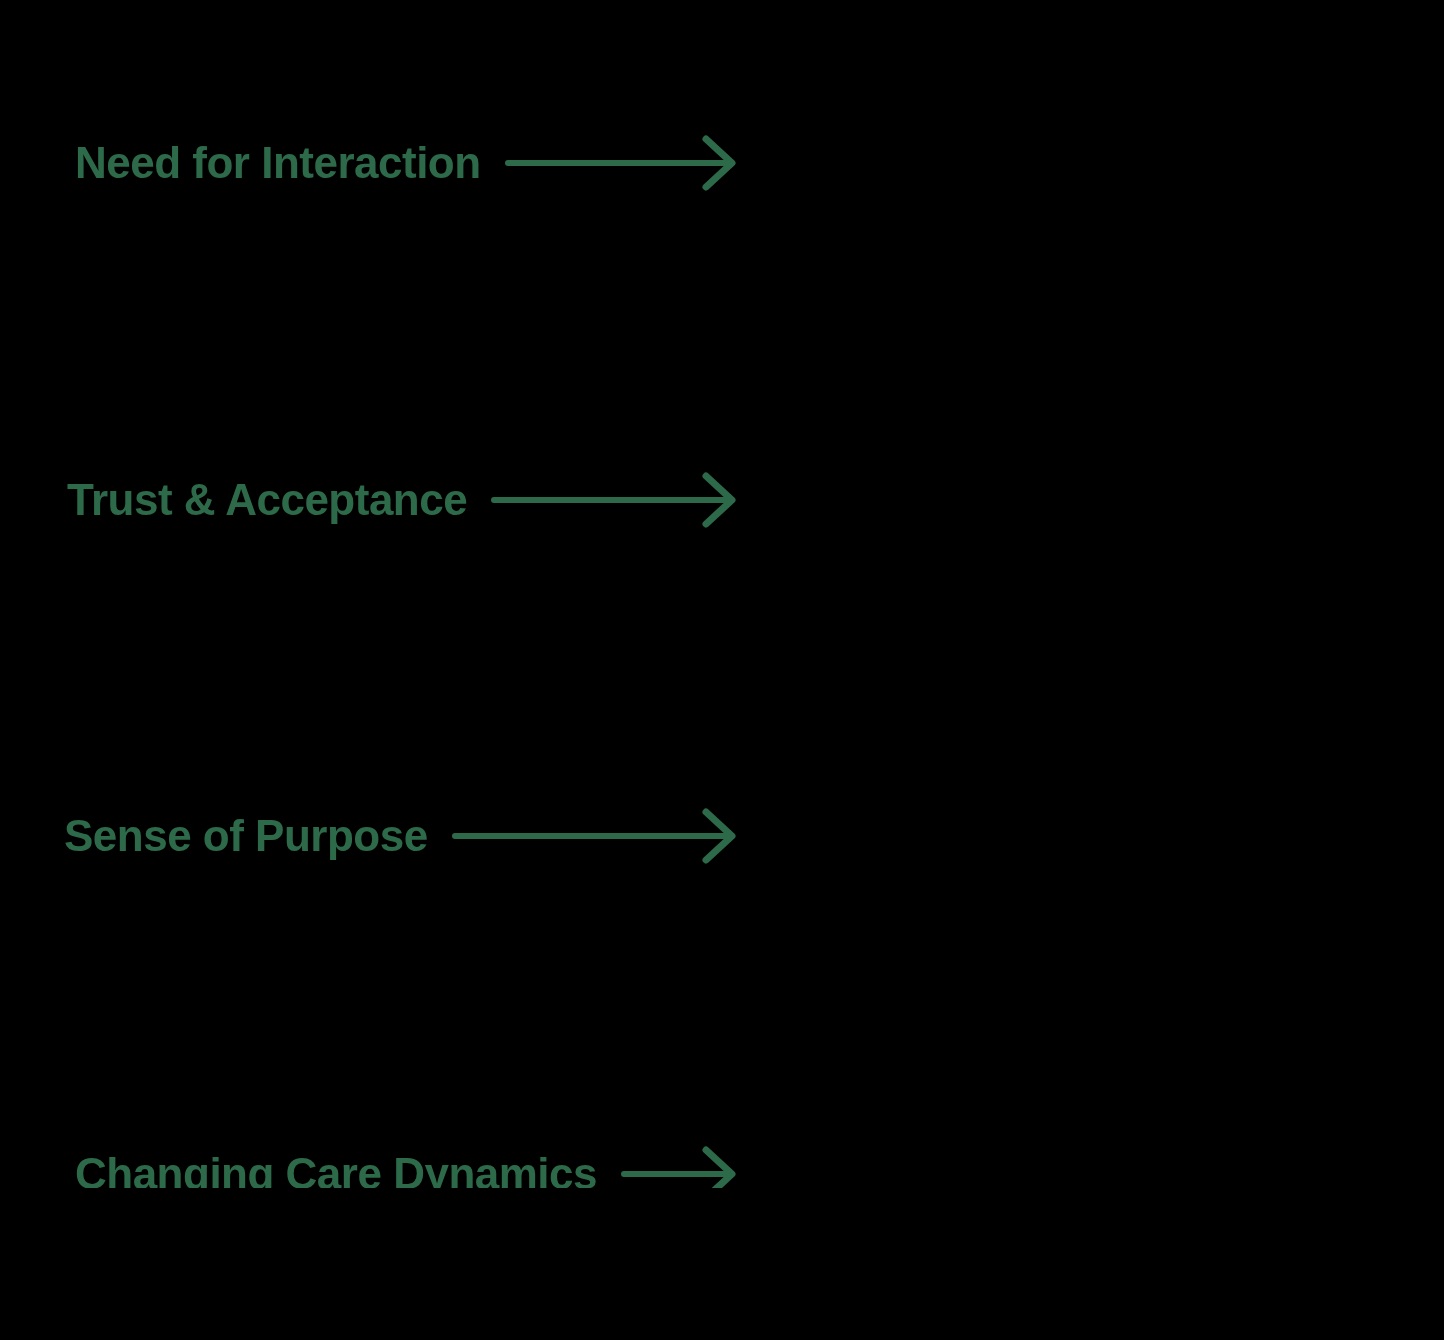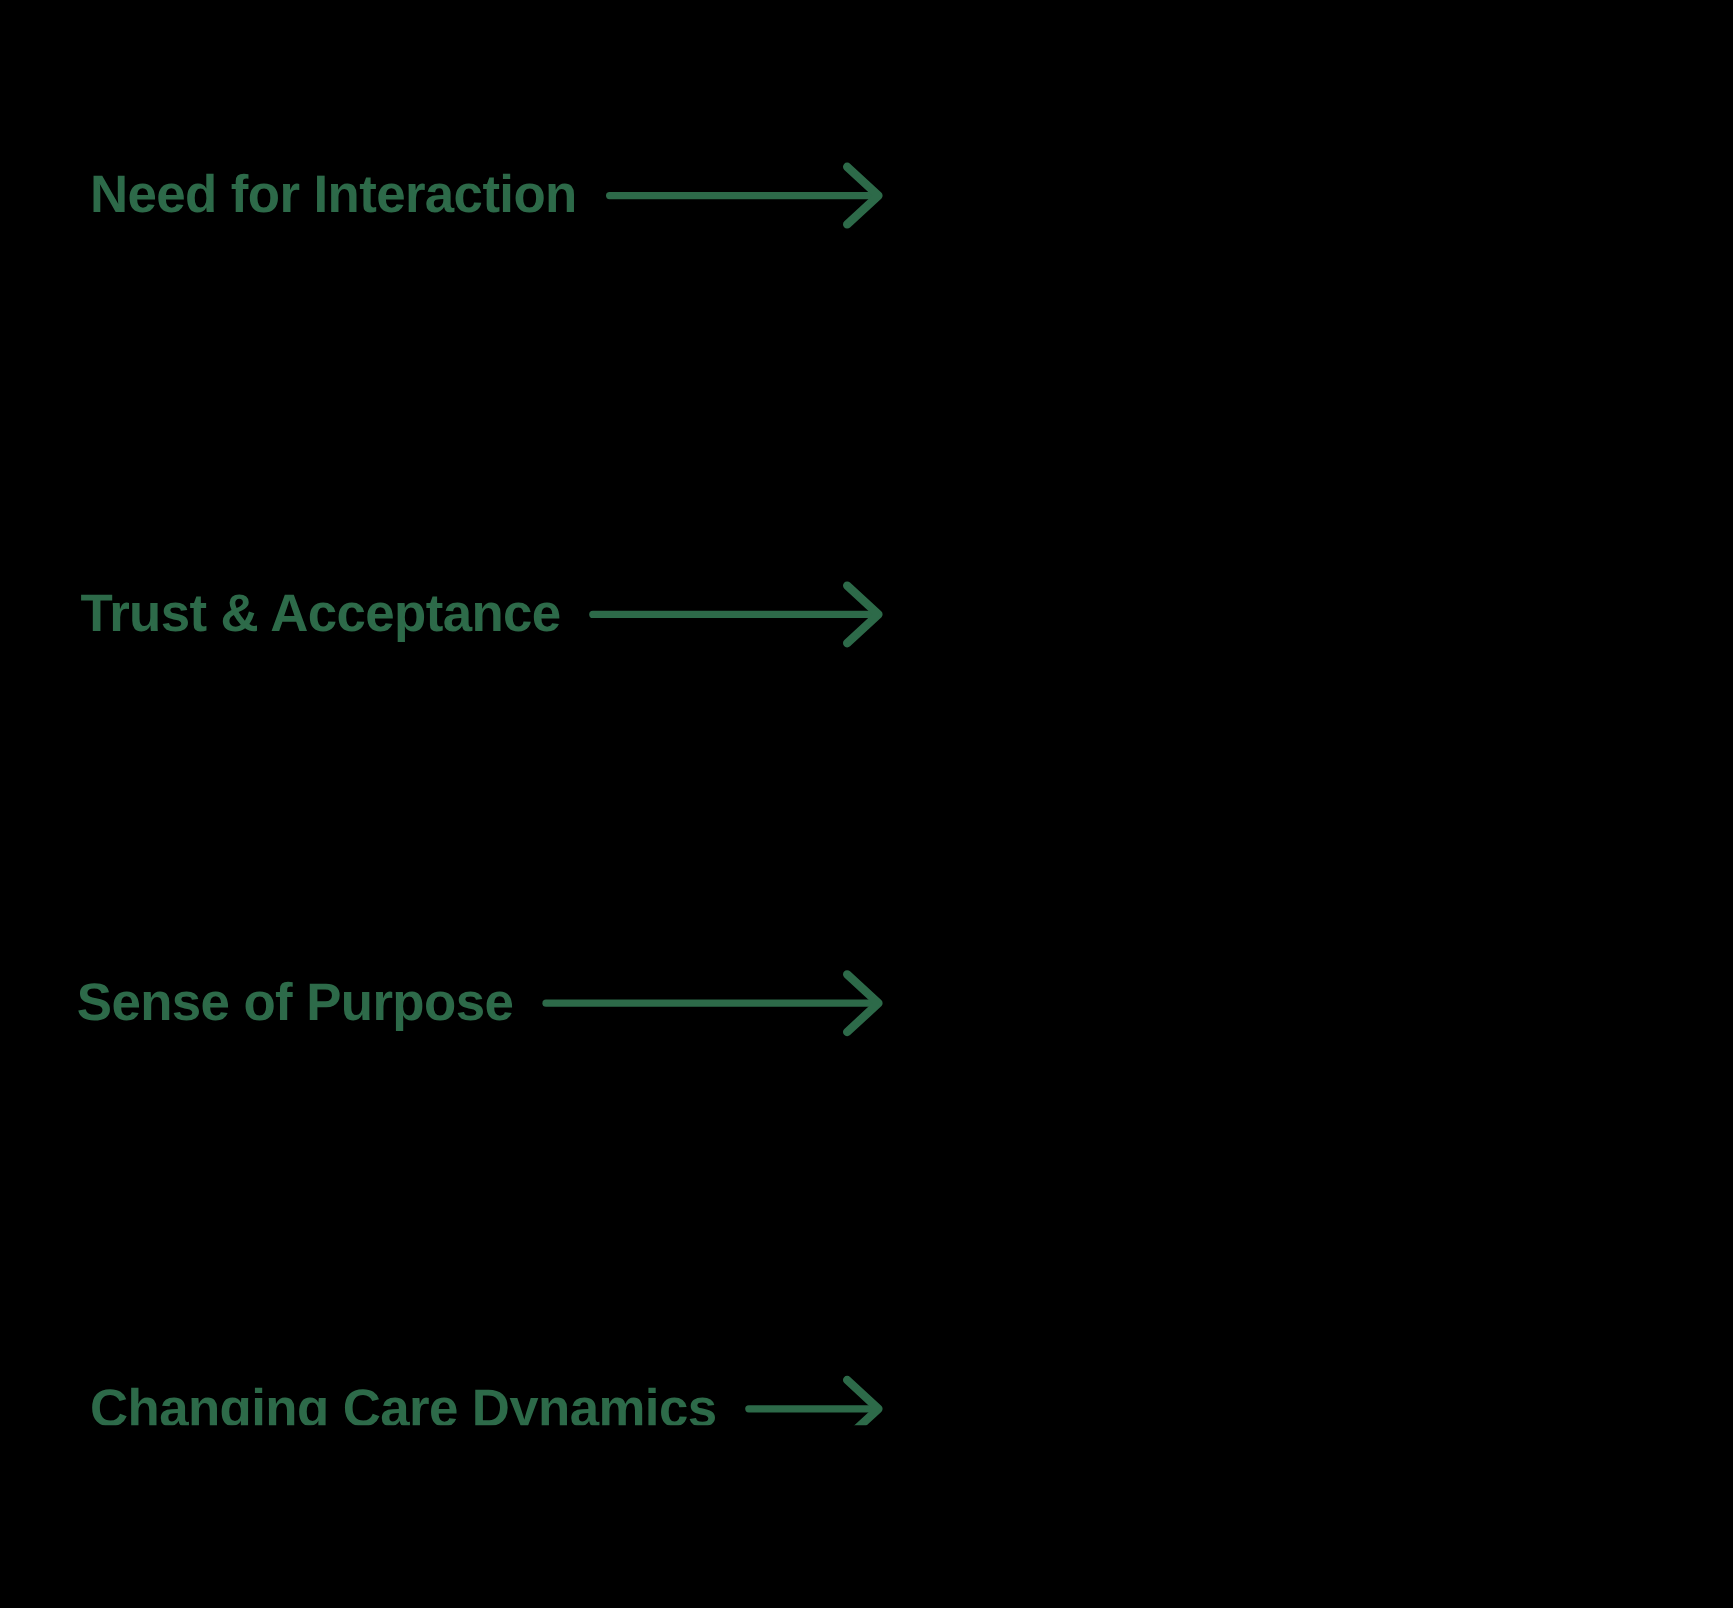--- a/index.html
+++ b/index.html
@@ -20,21 +20,21 @@
   }
   .label-row {
     position: absolute;
     height: 92px;
     display: flex;
     align-items: center;
     gap: 24px;
   }
   
   .row-1 { top: 117px; left: 75px; width: 662px; }
-  .row-2 { top: 466px; left: 67px; width: 670px; align-items: center; }
+  .row-2 { top: 454px; left: 67px; width: 670px; align-items: center; }
   .row-3 { top: 790px; left: 64px; width: 673px; justify-content: flex-end; }
   .row-4 { top: 1128px; left: 75px; width: 662px; justify-content: flex-end; }
   .label {
     color: var(--accent);
     font-size: 44px;
     font-weight: bold;
     letter-spacing: -0.5px;
     white-space: nowrap;
     line-height: 1;
   }

